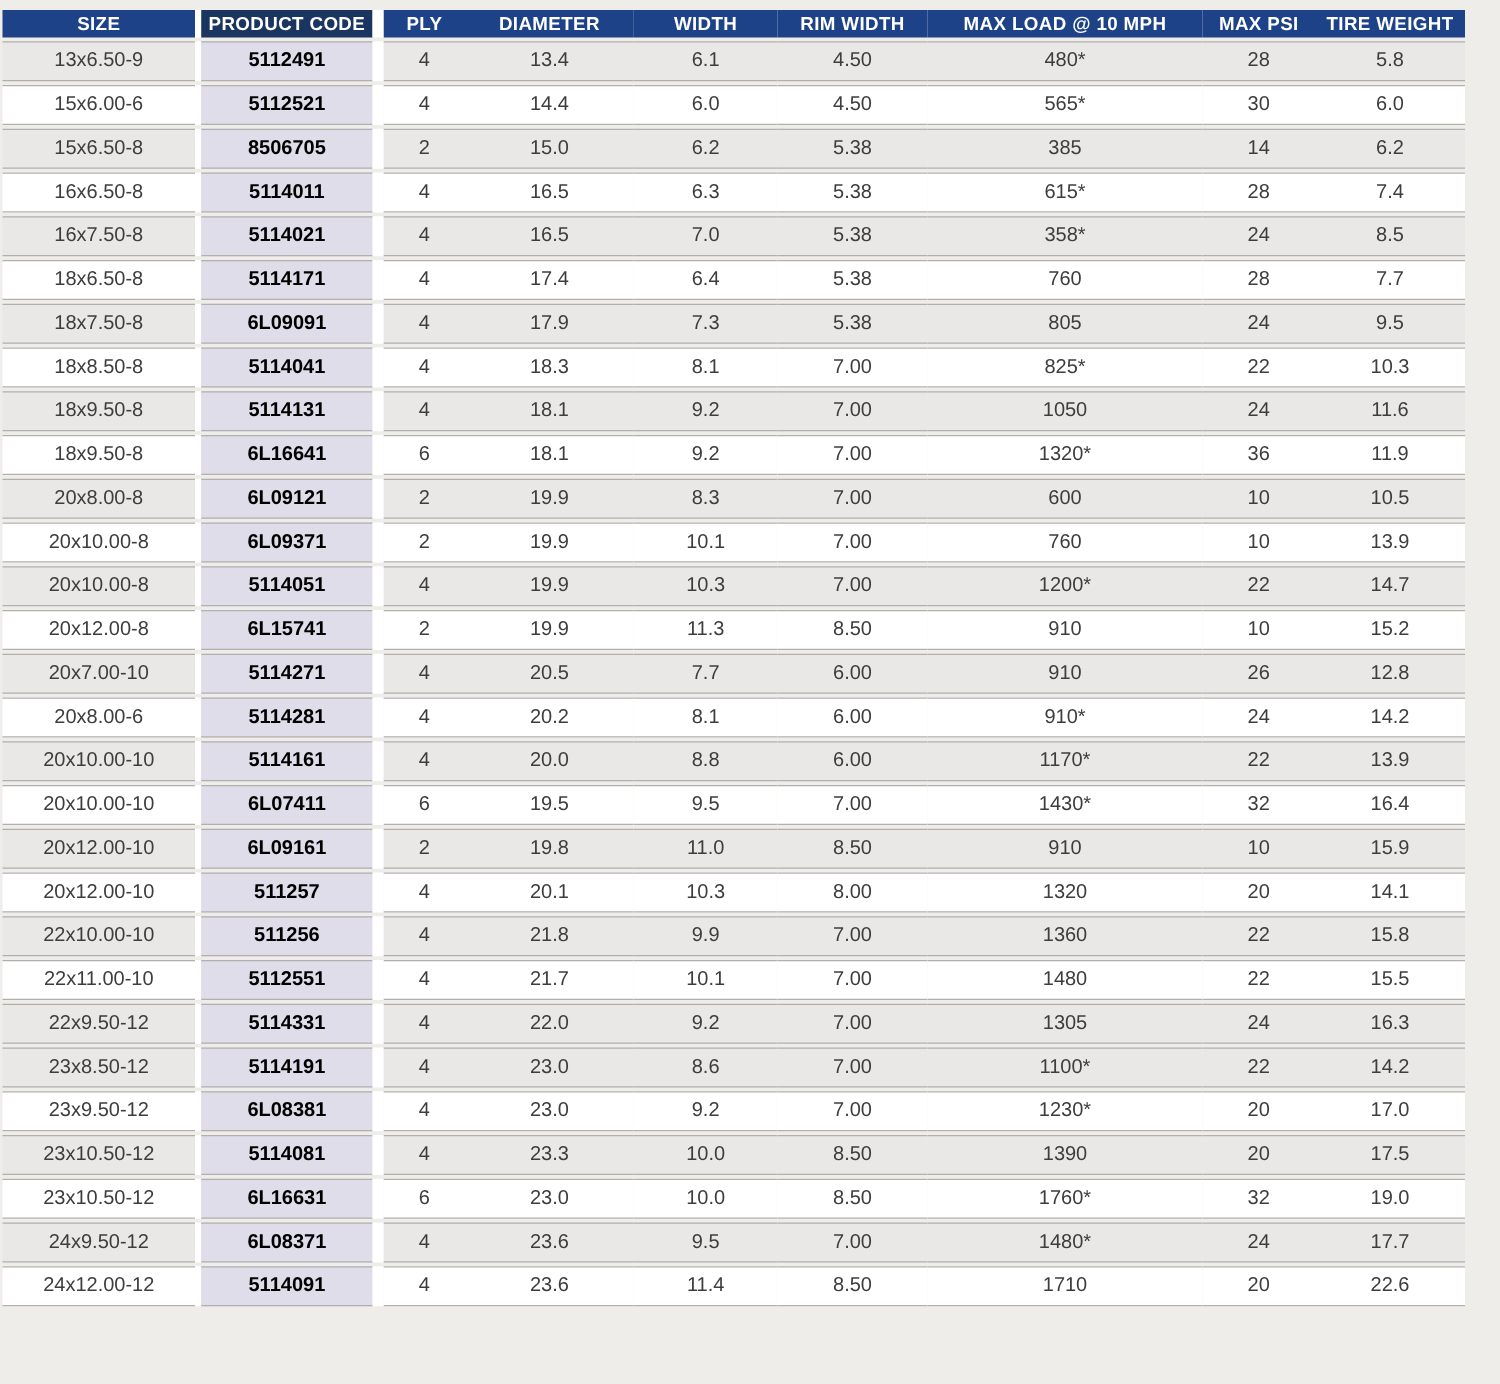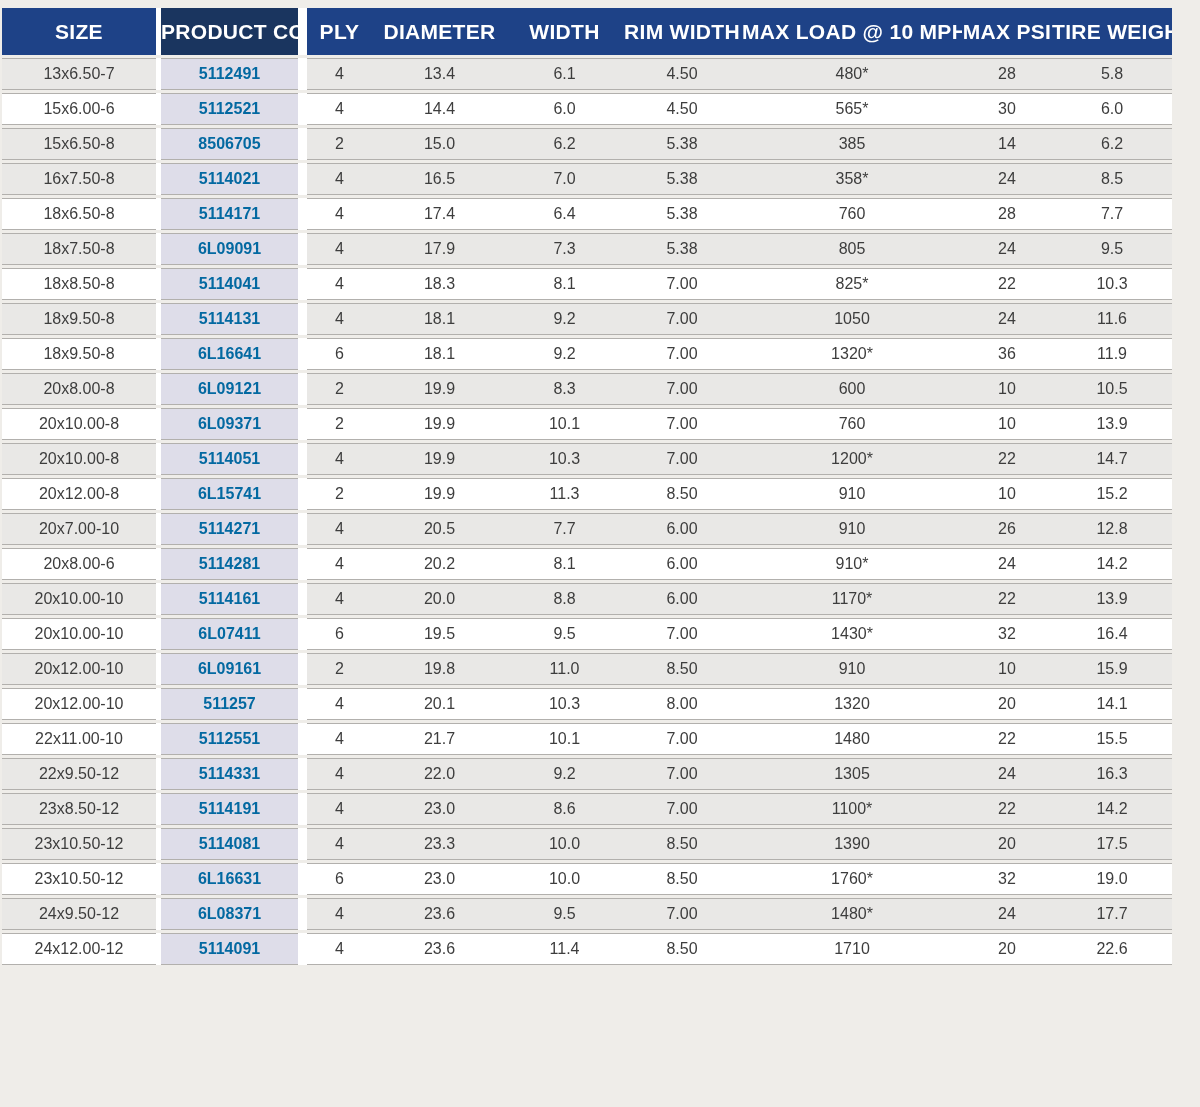--- a/index.html
+++ b/index.html
@@ -14,39 +14,39 @@
     margin:5px 0 0 2px;
     border-collapse:separate;
     border-spacing:0 3px;
     table-layout:fixed;
     width:1170px;
   }
   th, td { text-align:center; vertical-align:middle; padding:0; overflow:hidden; white-space:nowrap; }
   thead th {
     background: var(--header-bg, #1e4287);
     color: var(--header-text, #ffffff);
-    font-size:21px;
+    font-size:15px;
     font-weight:bold;
     letter-spacing:0.3px;
-    height:47px;
+    height:22px;
   }
   thead th.th-code { background: var(--product-code-header-bg, #1a355f); }
   tbody td {
     height:30px;
     font-size:16px;
     color: var(--cell-text, #3d3d3d);
     background: var(--row-bg, #ffffff);
     border-top:1px solid var(--border, #b2b0ad);
     border-bottom:1px solid var(--border, #b2b0ad);
   }
   tbody tr.odd td { background: var(--row-stripe-bg, #e9e8e6); }
   tbody tr td.code-cell {
     background: var(--product-code-col-bg, #dedde9);
     font-weight:bold;
-    color:#0369a1;
+    color:#000000;
   }
   thead th.spacer, tbody tr td.spacer {
     background:#ffffff;
     border:none;
   }
 </style>
 </head>
 <body>
 
 <div class="sheet">
@@ -74,21 +74,21 @@
         <th>DIAMETER</th>
         <th>WIDTH</th>
         <th>RIM WIDTH</th>
         <th>MAX LOAD @ 10 MPH</th>
         <th>MAX PSI</th>
         <th>TIRE WEIGHT</th>
       </tr>
     </thead>
     <tbody>
         <tr class="odd">
-          <td>13x6.50-7</td>
+          <td>13x6.50-9</td>
           <td class="spacer"></td>
           <td class="code-cell">5112491</td>
           <td class="spacer"></td>
           <td>4</td>
           <td>13.4</td>
           <td>6.1</td>
           <td>4.50</td>
           <td>480*</td>
           <td>28</td>
           <td>5.8</td>
@@ -112,20 +112,33 @@
           <td class="code-cell">8506705</td>
           <td class="spacer"></td>
           <td>2</td>
           <td>15.0</td>
           <td>6.2</td>
           <td>5.38</td>
           <td>385</td>
           <td>14</td>
           <td>6.2</td>
         </tr>
+        <tr class="even">
+          <td>16x6.50-8</td>
+          <td class="spacer"></td>
+          <td class="code-cell">5114011</td>
+          <td class="spacer"></td>
+          <td>4</td>
+          <td>16.5</td>
+          <td>6.3</td>
+          <td>5.38</td>
+          <td>615*</td>
+          <td>28</td>
+          <td>7.4</td>
+        </tr>
         <tr class="odd">
           <td>16x7.50-8</td>
           <td class="spacer"></td>
           <td class="code-cell">5114021</td>
           <td class="spacer"></td>
           <td>4</td>
           <td>16.5</td>
           <td>7.0</td>
           <td>5.38</td>
           <td>358*</td>
@@ -320,20 +333,33 @@
           <td class="code-cell">511257</td>
           <td class="spacer"></td>
           <td>4</td>
           <td>20.1</td>
           <td>10.3</td>
           <td>8.00</td>
           <td>1320</td>
           <td>20</td>
           <td>14.1</td>
         </tr>
+        <tr class="odd">
+          <td>22x10.00-10</td>
+          <td class="spacer"></td>
+          <td class="code-cell">511256</td>
+          <td class="spacer"></td>
+          <td>4</td>
+          <td>21.8</td>
+          <td>9.9</td>
+          <td>7.00</td>
+          <td>1360</td>
+          <td>22</td>
+          <td>15.8</td>
+        </tr>
         <tr class="even">
           <td>22x11.00-10</td>
           <td class="spacer"></td>
           <td class="code-cell">5112551</td>
           <td class="spacer"></td>
           <td>4</td>
           <td>21.7</td>
           <td>10.1</td>
           <td>7.00</td>
           <td>1480</td>
@@ -358,20 +384,33 @@
           <td class="spacer"></td>
           <td class="code-cell">5114191</td>
           <td class="spacer"></td>
           <td>4</td>
           <td>23.0</td>
           <td>8.6</td>
           <td>7.00</td>
           <td>1100*</td>
           <td>22</td>
           <td>14.2</td>
+        </tr>
+        <tr class="even">
+          <td>23x9.50-12</td>
+          <td class="spacer"></td>
+          <td class="code-cell">6L08381</td>
+          <td class="spacer"></td>
+          <td>4</td>
+          <td>23.0</td>
+          <td>9.2</td>
+          <td>7.00</td>
+          <td>1230*</td>
+          <td>20</td>
+          <td>17.0</td>
         </tr>
         <tr class="odd">
           <td>23x10.50-12</td>
           <td class="spacer"></td>
           <td class="code-cell">5114081</td>
           <td class="spacer"></td>
           <td>4</td>
           <td>23.3</td>
           <td>10.0</td>
           <td>8.50</td>

